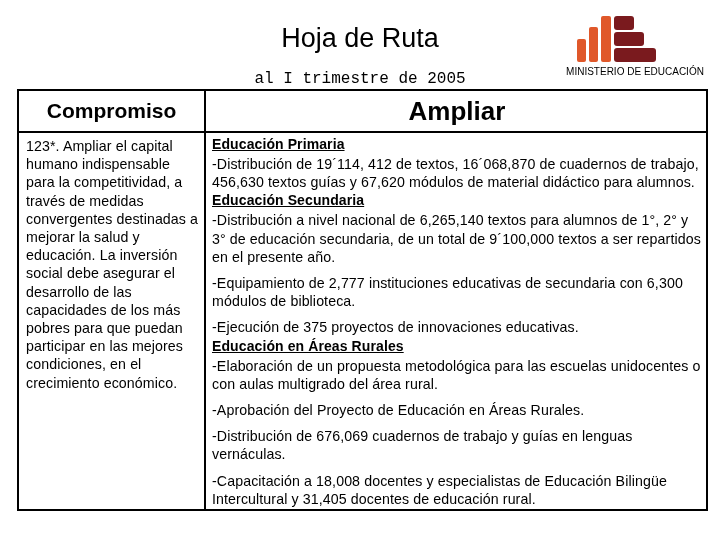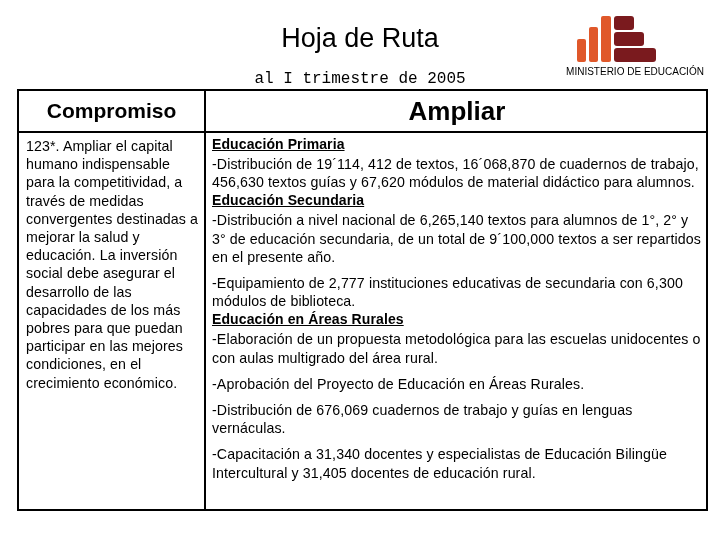--- a/index.html
+++ b/index.html
@@ -92,22 +92,23 @@
 
     <div class="left-cell">123*. Ampliar el capital humano indispensable para la competitividad, a través de medidas convergentes destinadas a mejorar la salud y educación. La inversión social debe asegurar el desarrollo de las capacidades de los más pobres para que puedan participar en las mejores condiciones, en el crecimiento económico.</div>
 
     <div class="right-cell">
       <div class="sec-head">Educación Primaria</div>
       <div class="item">-Distribución de 19´114, 412  de textos, 16´068,870 de cuadernos de trabajo, 456,630 textos guías y 67,620 módulos de material didáctico para alumnos.</div>
 
       <div class="sec-head">Educación Secundaria</div>
       <div class="item">-Distribución a nivel nacional de 6,265,140 textos para alumnos de 1°, 2° y 3° de educación secundaria, de un total de 9´100,000 textos a ser repartidos en el presente año.</div>
       <div class="item">-Equipamiento de 2,777 instituciones educativas de secundaria con 6,300 módulos de biblioteca.</div>
+      <div class="item">-Ejecución de 375 proyectos de innovaciones educativas.</div>
 
       <div class="sec-head">Educación en Áreas Rurales</div>
       <div class="item">-Elaboración de un propuesta metodológica para las escuelas unidocentes o con aulas multigrado del área rural.</div>
       <div class="item">-Aprobación del Proyecto de Educación en Áreas Rurales.</div>
       <div class="item">-Distribución de 676,069 cuadernos de trabajo y guías en lenguas vernáculas.</div>
-      <div class="item">-Capacitación a 31,340 docentes y especialistas de Educación Bilingüe Intercultural y 31,405 docentes de educación rural.</div>
+      <div class="item">-Capacitación a 18,008 docentes y especialistas de Educación Bilingüe Intercultural y 31,405 docentes de educación rural.</div>
     </div>
   </div>
 
 </div>
 
 </body></html>

